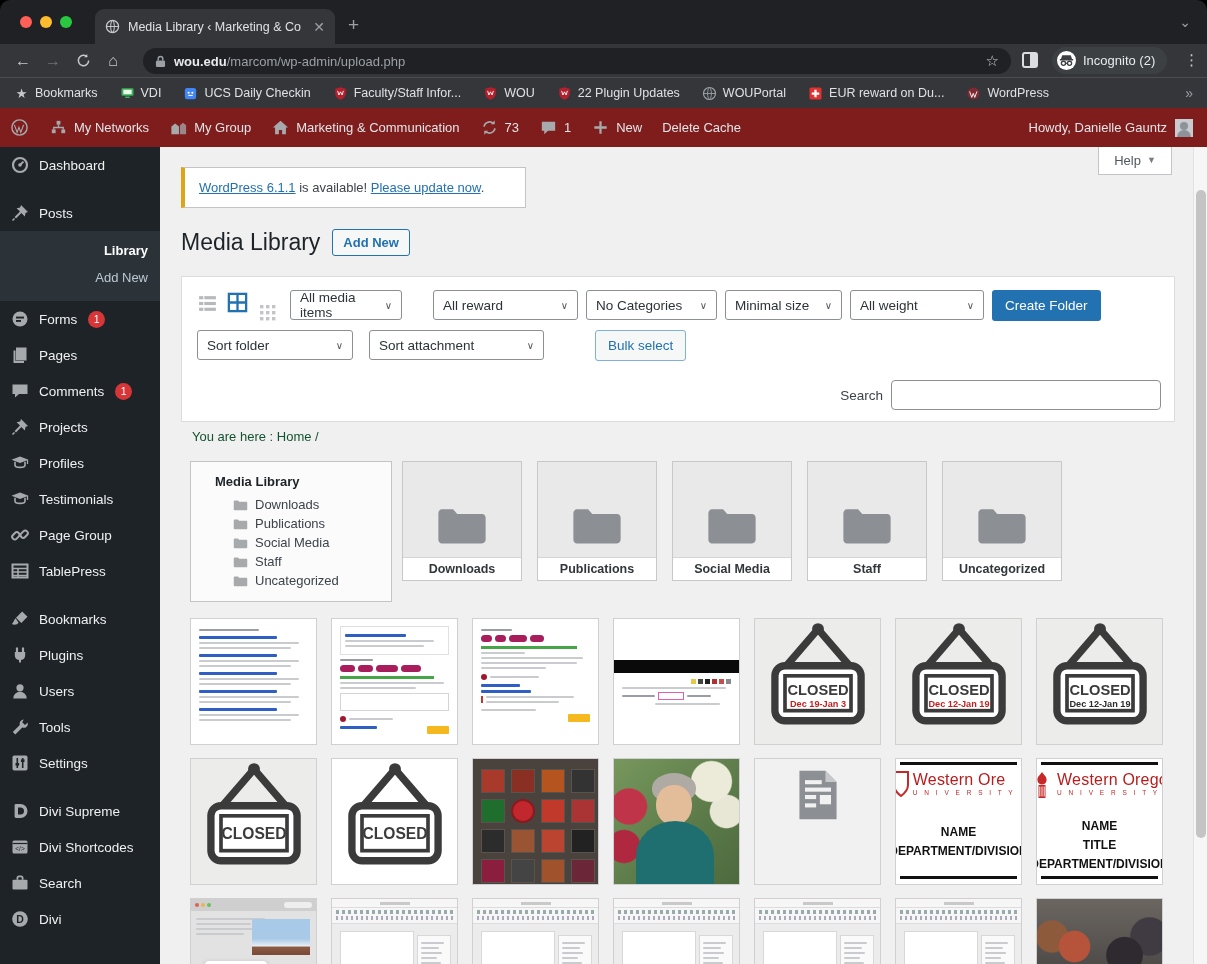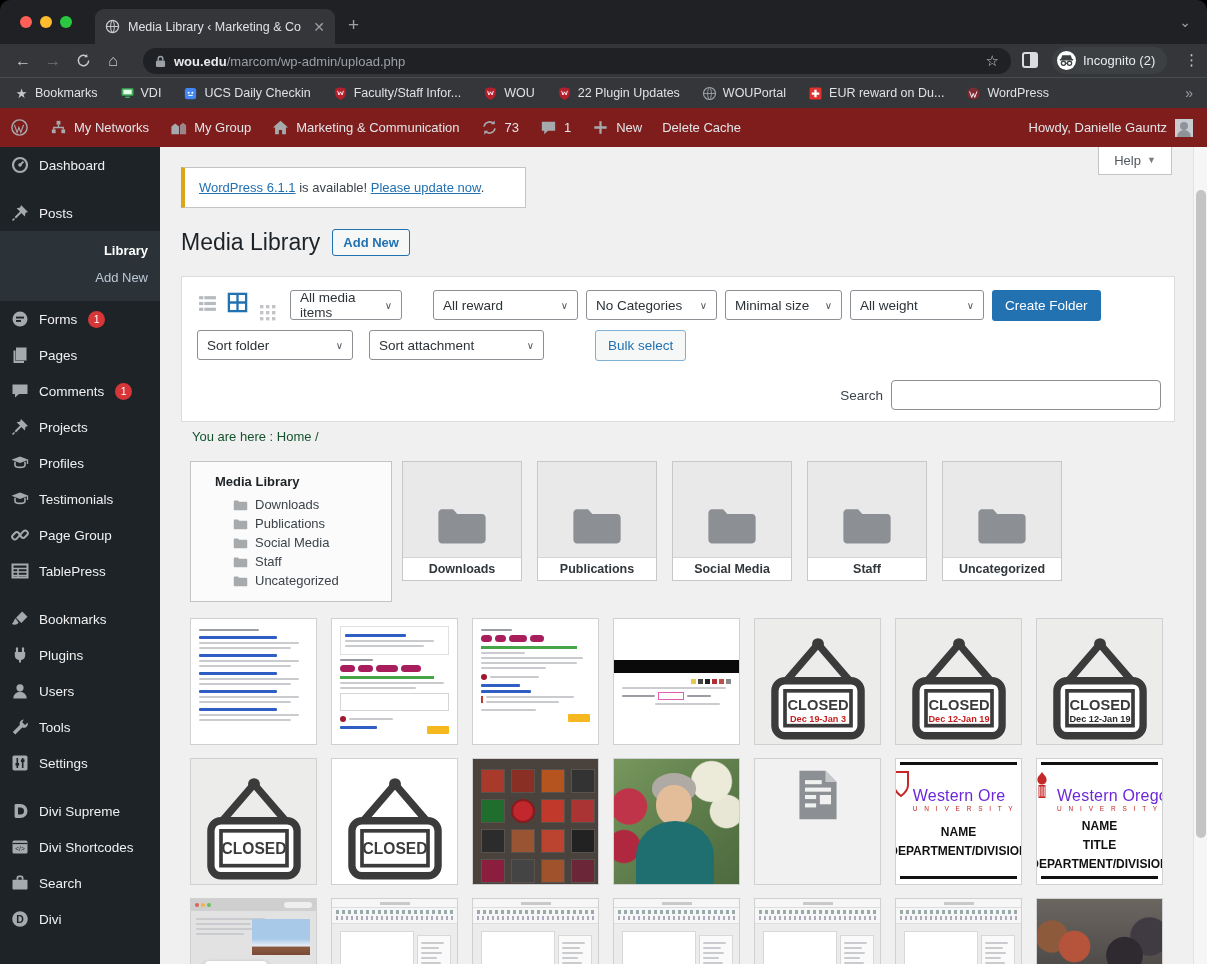--- a/index.html
+++ b/index.html
@@ -114,36 +114,36 @@
   .folder-card .fc-glyph { position:absolute; left:50%; top:42px; transform:translate(-50%,0); width:54px; height:42px; }
   .folder-card .fc-label { position:absolute; left:0; right:0; bottom:0; height:23px; background:#fff;
                  border-top:1px solid #d5d5d5; font-size:12.5px; font-weight:bold; color:#32373c;
                  display:flex; align-items:center; justify-content:center; }
 
   #media-grid { position:absolute; left:30px; top:471px; display:grid;
                 grid-template-columns:repeat(7,127px); grid-auto-rows:127px; column-gap:14px; row-gap:13px; }
   .media-cell { background:#fff; border:1px solid #d0d0d2; overflow:hidden; position:relative; }
 
   
-  .sign-inner { width:100%; height:100%; display:flex; align-items:flex-end; justify-content:center; }
+  .sign-inner { width:100%; height:100%; display:flex; align-items:flex-start; justify-content:center; }
   .sign-inner svg { width:88%; height:88%; }
 
   
   .pdf-cell { background:#f1f1f1; }
   .pdf-top { height:62px; display:flex; align-items:flex-end; justify-content:center; }
   .pdf-name { position:absolute; left:0; right:0; top:68px; bottom:0; background:#fff; padding:4px 6px 0;
               font-size:11.5px; color:#3c434a; text-align:center; word-break:break-all; line-height:1.45; }
 
   
   .placard { background:#fff; }
   .placard .bar-top, .placard .bar-bot { position:absolute; left:4px; right:4px; height:3px; background:#111; }
   .placard .bar-top { top:3px; } .placard .bar-bot { bottom:5px; }
   .placard .brand-row { position:absolute; top:12px; left:0; right:0; display:flex; align-items:flex-start;
                         justify-content:center; gap:4px; }
-  .placard .brand { font-size:16px; color:#6d28d9; letter-spacing:.2px; white-space:nowrap;margin-top:16px; }
+  .placard .brand { font-size:16px; color:#b91c1c; letter-spacing:.2px; white-space:nowrap; }
   .placard .univ { font-size:6.5px; color:#c62828; letter-spacing:2.5px; white-space:nowrap; }
   .placard .lines { position:absolute; left:-20px; right:-20px; text-align:center; font-weight:bold; color:#111; }
   .placard .lines div { white-space:nowrap; font-size:12px; line-height:1.6; }
 
   
   .shot { background:#fff; padding:7px 8px; }
   .ln { height:2px; background:#c9cbce; margin:3px 0; border-radius:1px; }
   .ln.blue { background:#2f5fc4; height:3px; }
   .ln.dark { background:#9a9da1; }
   .pillrow { display:flex; gap:3px; margin:4px 0; }

